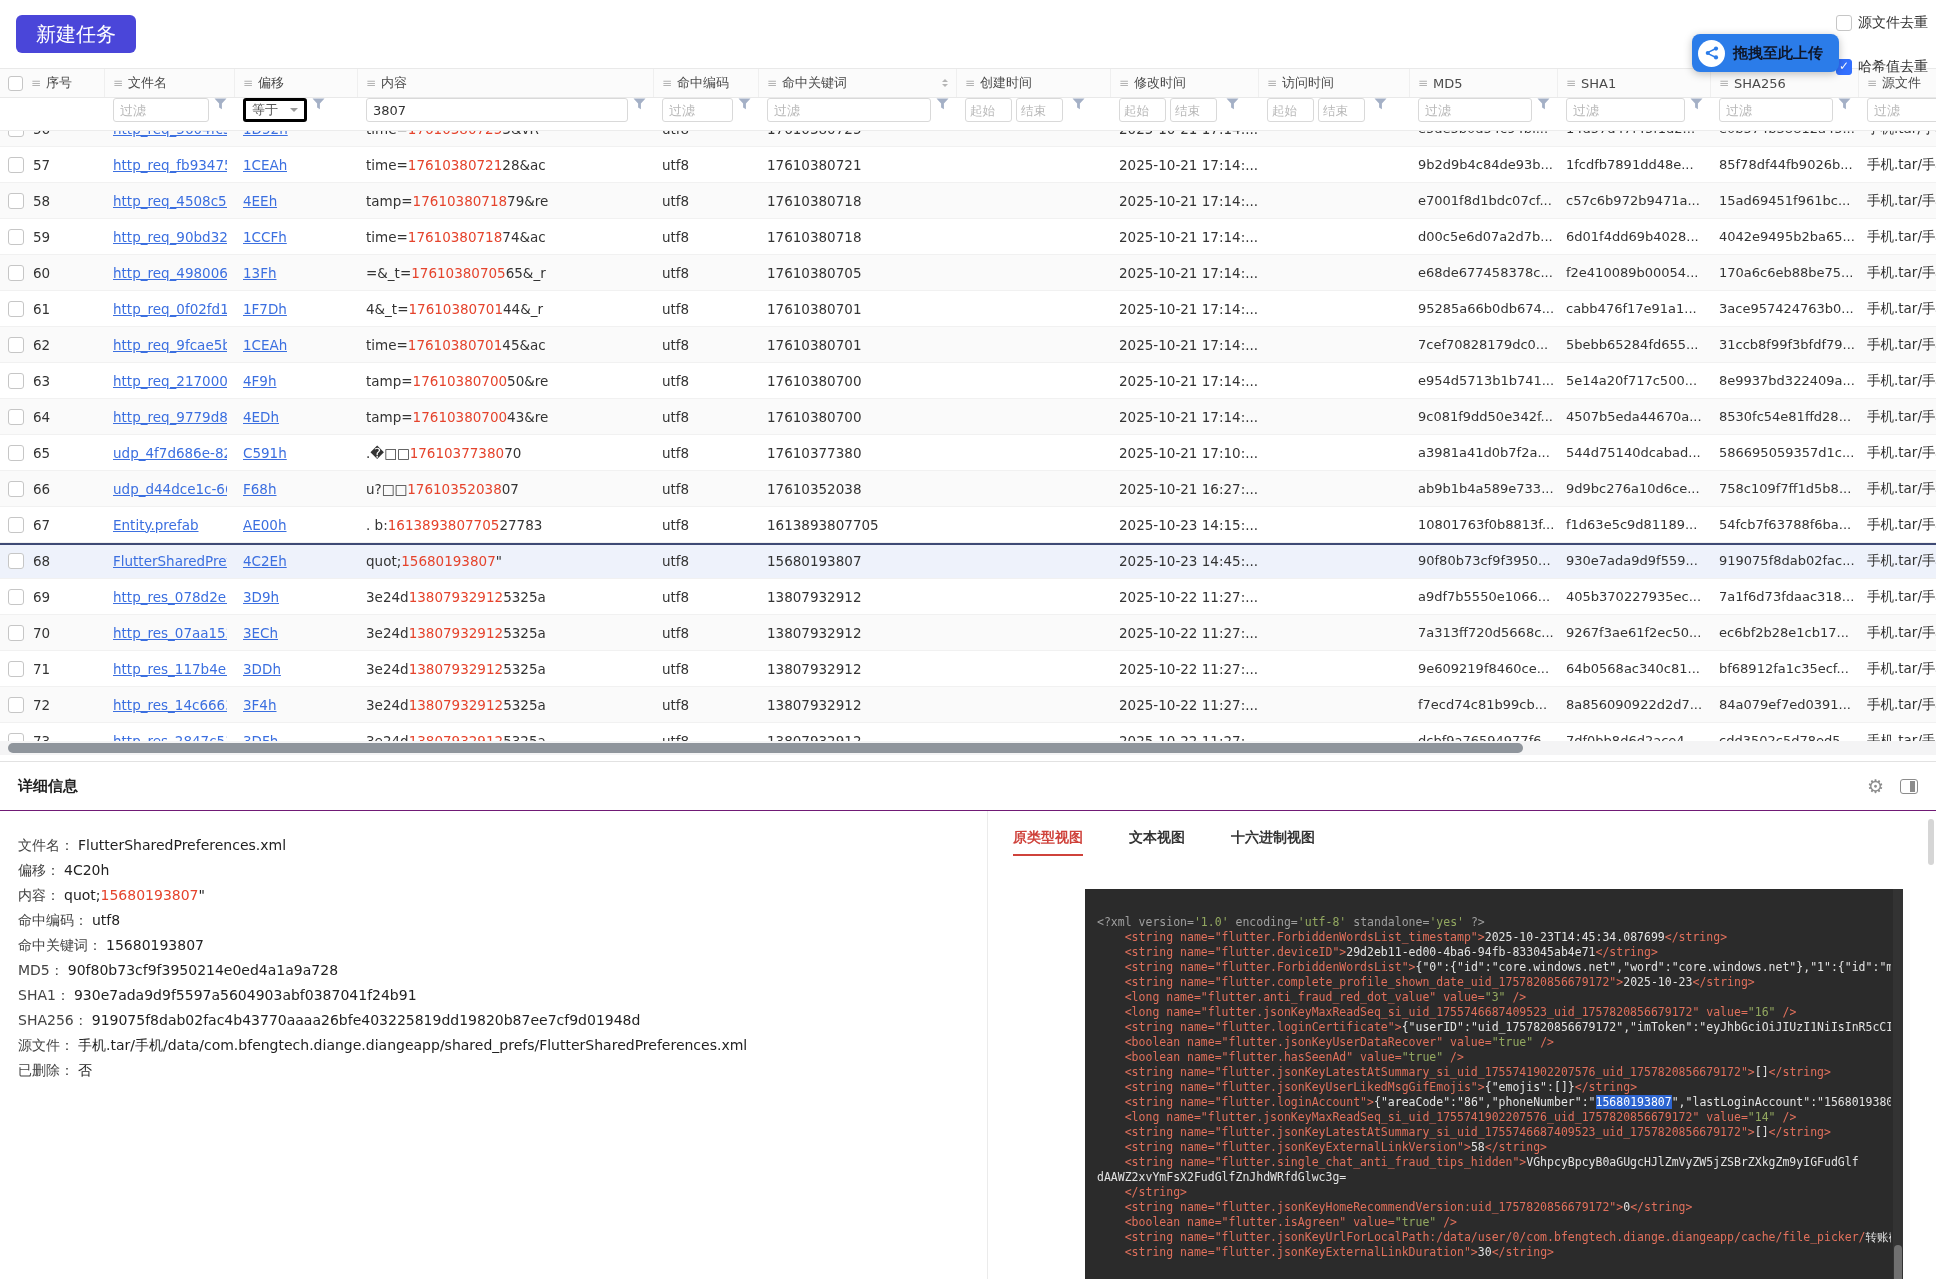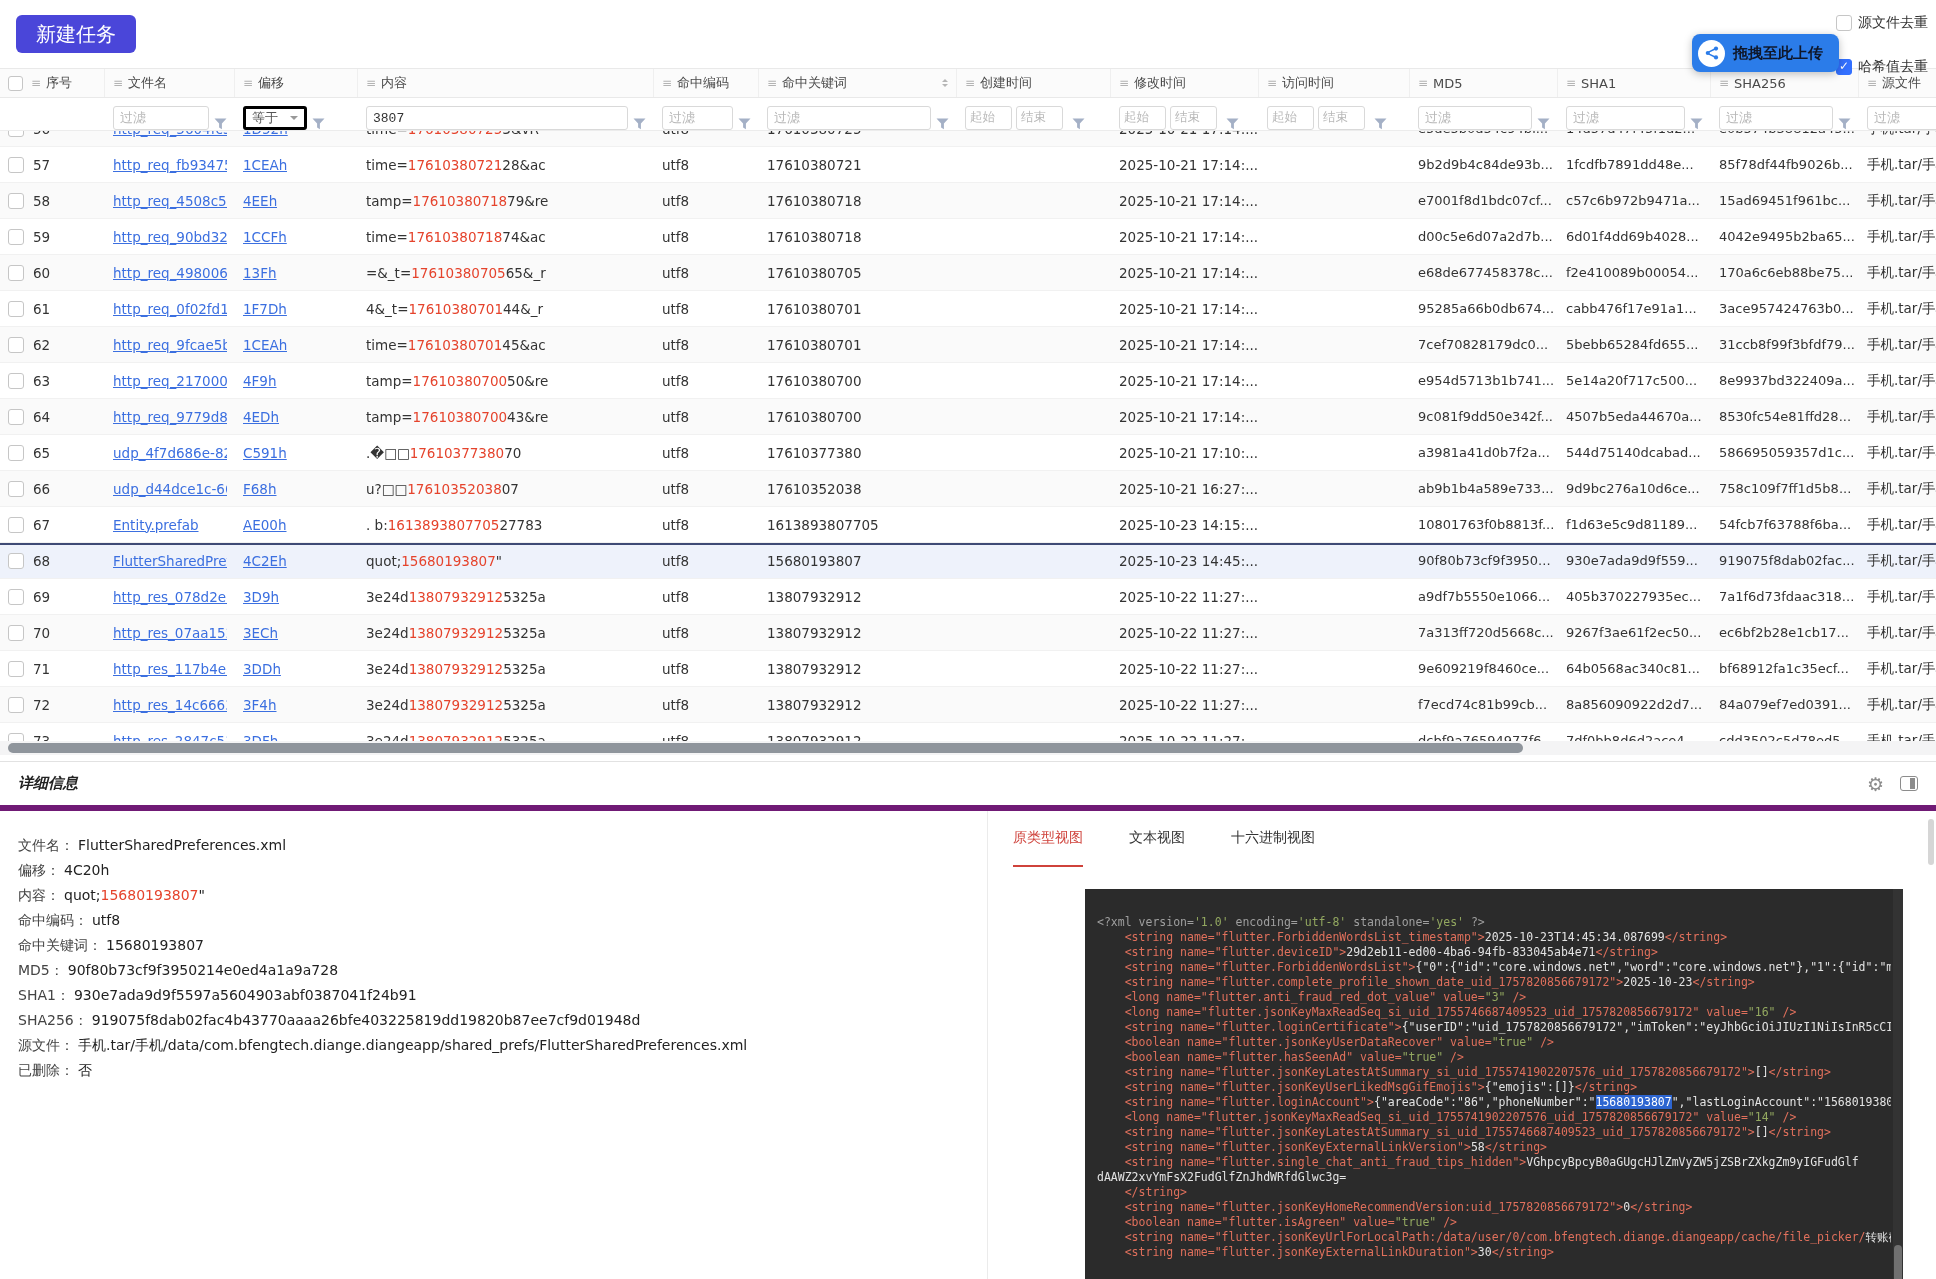--- a/index.html
+++ b/index.html
@@ -26,21 +26,21 @@
   .trow { display:grid; grid-template-columns:105px 130px 123px 296px 105px 198px 154px 148px 151px 148px 153px 148px 200px; width:2059px; }
   .thead { height:30px; background:#fbfbfb; border-top:1px solid #e9e9e9; border-bottom:1px solid #e9e9e9; }
   .hcell { display:flex; align-items:center; padding:0 8px; font-size:13px; color:#4a4a4a; border-right:1px solid #efefef; white-space:nowrap; overflow:hidden; }
   .hmenu { color:#b3b3b3; font-size:12px; margin-right:5px; }
   .hcb { width:15px; height:15px; margin-right:8px; }
   .sort { margin-left:auto; display:inline-flex; flex-direction:column; align-items:center; }
   .sort::before { content:""; border:3.5px solid transparent; border-bottom-color:#b5b5b5; margin-bottom:2px; }
   .sort::after { content:""; border:3.5px solid transparent; border-top-color:#b5b5b5; }
 
   .tfilter { height:33px; border-bottom:1px solid #ececec; }
-  .fcell { display:flex; align-items:flex-end; padding:0 8px; overflow:hidden;font-family:Liberation Mono, monospace; }
+  .fcell { display:flex; align-items:flex-start; padding:0 8px; overflow:hidden; }
   .finput { height:24px; border:1px solid #d9d9d9; border-radius:3px; font-size:13px; padding:0 6px; color:#333;
     flex:1 1 auto; min-width:0; font-family:inherit; outline:none; background:#fff; }
   .finput::placeholder { color:#b8b8b8; }
   .rinput { flex:0 0 47px; margin-right:4px; padding:0 4px; font-size:12.5px; }
   .opbox { width:64px; height:24px; border:3px solid #000000; border-radius:3px; display:flex; align-items:center;
     justify-content:space-between; padding:0 6px; font-size:13px; color:#555; cursor:pointer; flex:none; }
   .caret { border:4px solid transparent; border-top-color:#999; margin-top:4px; }
   .funnel { margin-left:5px; flex:none; display:inline-flex; cursor:pointer; }
 
   .tbody { height:610px; overflow:hidden; }
@@ -52,36 +52,36 @@
   .cell .cb { width:16px; height:16px; margin-right:9px; cursor:pointer; }
   .link { color:var(--link-blue,#3b6fe0); text-decoration:underline; cursor:pointer; overflow:hidden; white-space:nowrap; }
   .match { color:var(--match-red,#e5432c); }
   .hashcell { font-size:13px; }
 
   .hscroll { position:relative; height:14px; background:#f4f4f5; }
   .hthumb { position:absolute; left:8px; top:2px; width:1515px; height:10px; border-radius:5px; background:#8f959c; cursor:pointer; }
 
   
   .detail { margin-top:6px; border-top:1px solid #e2e2e2; }
-  .dheader { height:49px; display:flex; align-items:center; padding:0 18px; border-bottom:6px solid #701a75;font-style:italic; }
+  .dheader { height:49px; display:flex; align-items:center; padding:0 18px; border-bottom:1px solid #701a75; }
   .dtitle { font-weight:bold; font-size:15px; color:#222; }
   .gear { margin-left:auto; color:#8c8c8c; font-size:19px; cursor:pointer; }
   .panelicon { width:18px; height:15px; border:1.5px solid #8c8c8c; border-radius:3px; margin-left:16px; position:relative; cursor:pointer; }
   .panelicon::after { content:""; position:absolute; right:2px; top:1px; bottom:1px; width:5px; background:#8c8c8c; }
 
   .dbody { display:flex; height:468px; }
   .fields { width:988px; flex:none; padding:22px 18px 0; border-right:1px solid #ebebeb; font-size:14px; overflow:hidden; }
   .frow { line-height:25px; white-space:nowrap; overflow:hidden; }
   .flab { color:#444; margin-right:4px; }
   .fval { color:#222; }
   .fmatch { color:var(--match-red,#e5432c); }
 
   .viewer { flex:1; position:relative; background:#fff; overflow:hidden; }
   .tabs { display:flex; gap:46px; padding:18px 0 0 25px; font-size:14px; }
-  .tab { color:#333; padding-bottom:18px; cursor:pointer; }
+  .tab { color:#333; padding-bottom:7px; cursor:pointer;font-weight:bold; }
   .tab.active { color:var(--tab-active-red,#cf423b); border-bottom:2px solid var(--tab-active-red,#cf423b); }
 
   .codebox { position:absolute; left:97px; top:78px; width:818px; height:390px;
     background:var(--code-background,#2b2b2b); overflow:hidden; padding:26px 12px 0 12px; }
   .cline { white-space:pre; overflow:hidden; height:15px;
     font:11.5px/15px "DejaVu Sans Mono","Liberation Mono",monospace; color:#e0e0e0; }
   .cl-d { color:#9f9f9f; } .cl-t { color:var(--code-tag-salmon,#e0705c); }
   .cl-g { color:var(--code-value-green,#93a860); } .cl-w { color:#e3e3e3; }
   .cl-hb { background:var(--code-selection-blue,#2d65d0); color:#fff; }
   .cvtrack { position:absolute; right:0; top:0; bottom:0; width:10px; background:#333; }

